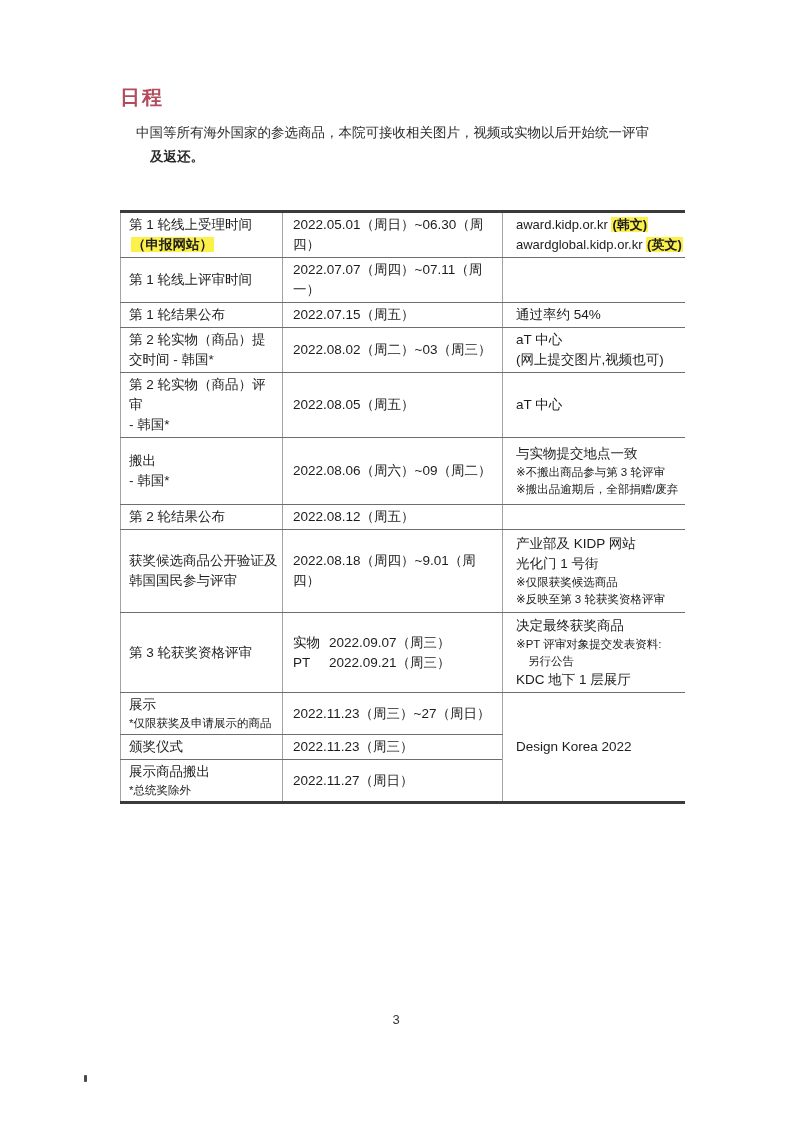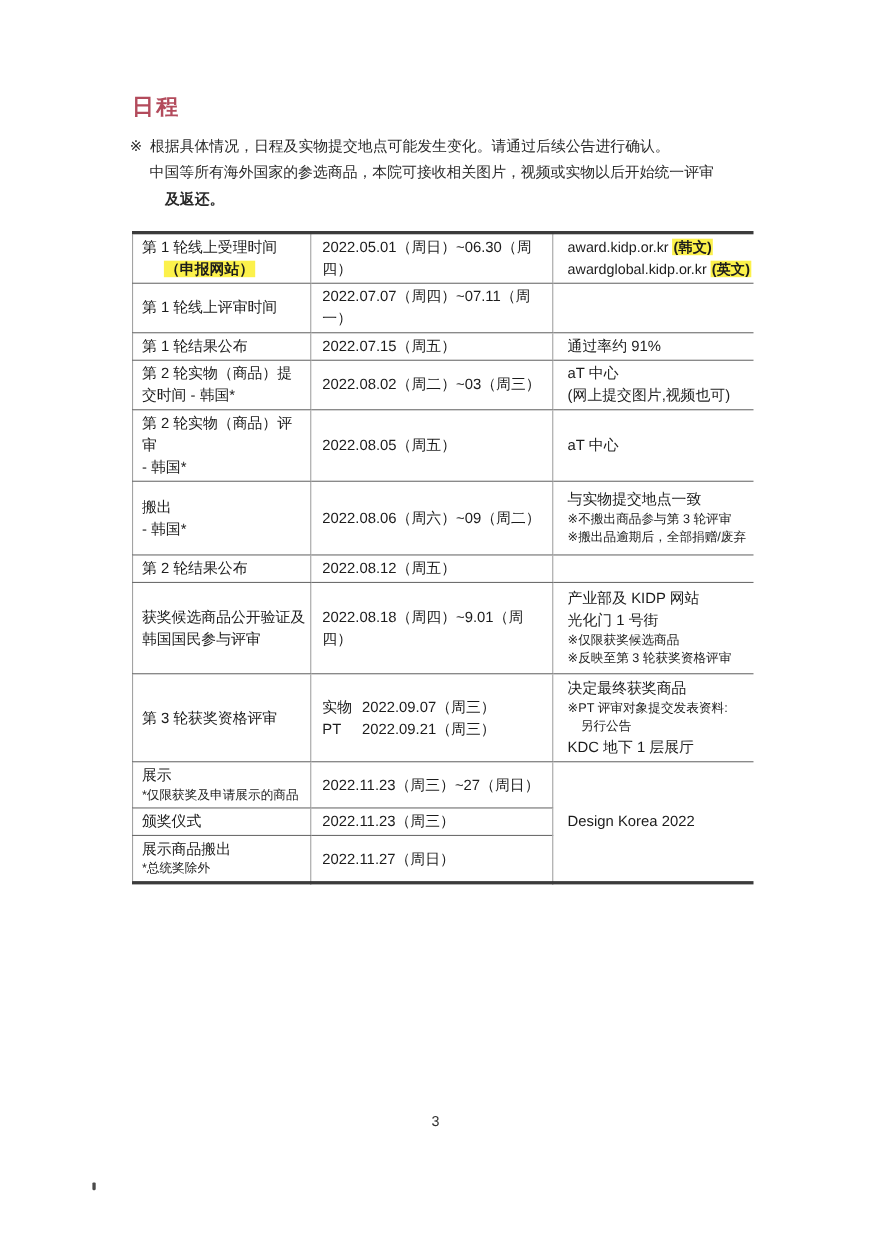--- a/index.html
+++ b/index.html
@@ -40,52 +40,51 @@
   .speck { position:absolute; left:84px; top:1075px; width:3px; height:7px; background:#4a4a4a; border-radius:1px; }
 </style>
 </head>
 <body>
 
 <div class="page">
 
   <h1 class="title">日程</h1>
 
   <div class="note">
-    <div><span class="mark">※</span><span>根据具体情况，日程及实物提交地点可能发生变化。请通过后续公告进行确认。</span></div>
     <div class="l2">中国等所有海外国家的参选商品，本院可接收相关图片，视频或实物以后开始统一评审</div>
     <div class="l3">及返还。</div>
   </div>
 
   <table class="sched">
     <colgroup>
         <col style="width:162px">
         <col style="width:220px">
         <col style="width:182px">
       </colgroup>
     <tbody>
       <tr class="h46">
         <td class="c1">
           <div>第 1 轮线上受理时间</div>
-          <div style="margin-left:20px"><span class="hl">（申报网站）</span></div>
+          <div style="margin-left:2px"><span class="hl">（申报网站）</span></div>
         </td>
         <td class="c2">2022.05.01（周日）~06.30（周四）</td>
         <td class="c3" style="font-size:13px">
           <div class="nowrap"><span>award.kidp.or.kr </span><span class="hl">(韩文)</span></div>
           <div class="nowrap"><span>awardglobal.kidp.or.kr </span><span class="hl">(英文)</span></div>
         </td>
       </tr>
       <tr class="h22">
         <td class="c1">第 1 轮线上评审时间</td>
         <td class="c2">2022.07.07（周四）~07.11（周一）</td>
         <td class="c3"></td>
       </tr>
       <tr class="h22">
         <td class="c1">第 1 轮结果公布</td>
         <td class="c2">2022.07.15（周五）</td>
-        <td class="c3">通过率约 91%</td>
+        <td class="c3">通过率约 54%</td>
       </tr>
       <tr class="h43">
         <td class="c1">第 2 轮实物（商品）提交时间 - 韩国*</td>
         <td class="c2">2022.08.02（周二）~03（周三）</td>
         <td class="c3">
           <div>aT 中心</div>
           <div>(网上提交图片,视频也可)</div>
         </td>
       </tr>
       <tr class="h43">

